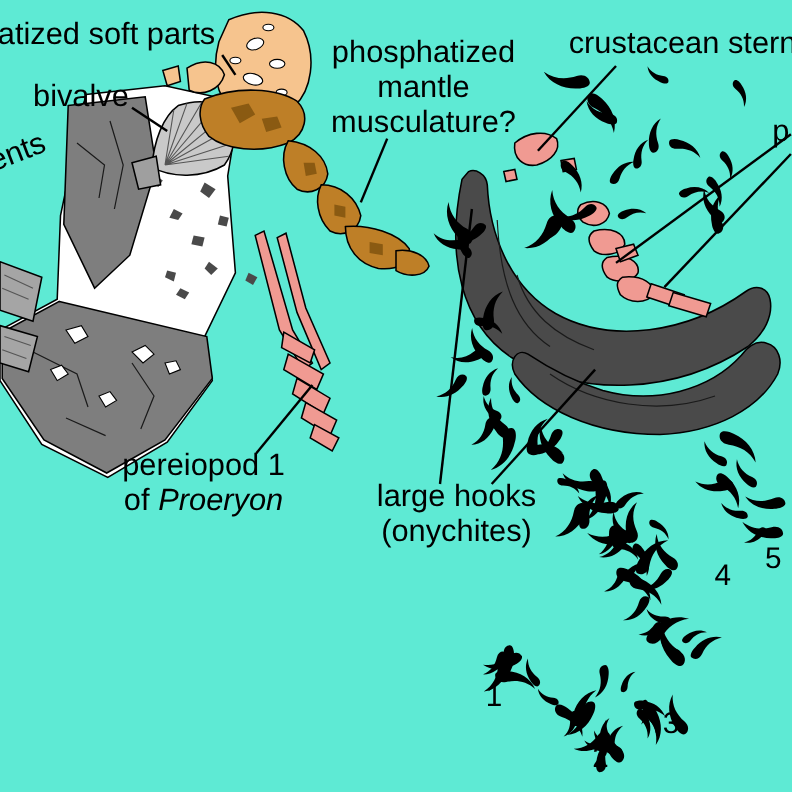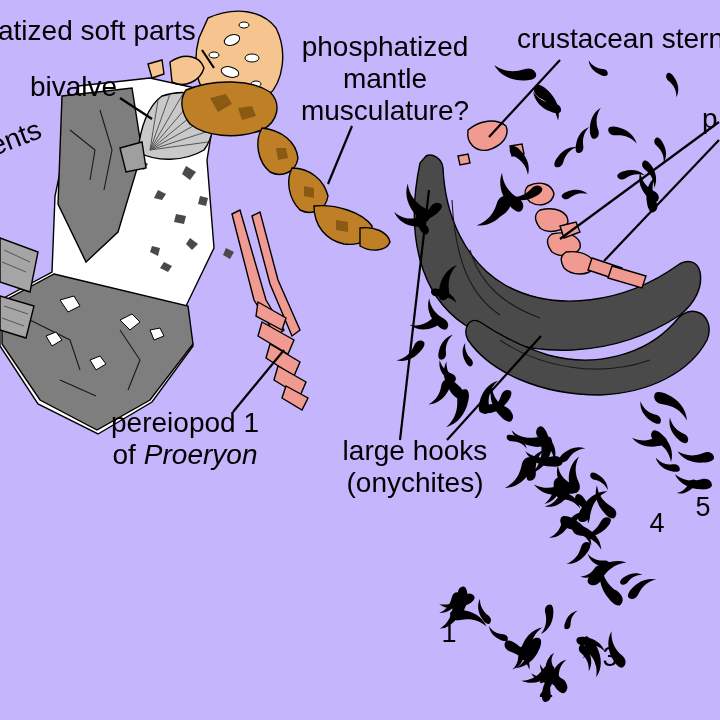--- a/index.html
+++ b/index.html
@@ -1,16 +1,16 @@
 <!DOCTYPE html>
 <html><head>
 <meta charset="utf-8">
 <style>
   html,body{margin:0;padding:0;background:#fff;}
-  .stage{position:relative;width:720px;height:720px;overflow:hidden;background:#c4b5fd;}
+  .stage{position:relative;width:720px;height:720px;overflow:hidden;background:#5eead4;}
   svg{display:block;}
   text{font-family:"Liberation Sans", sans-serif;font-size:28px;fill:#000;}
   text.num{font-size:27px;}
   .outline{stroke:#000;stroke-width:1.4;}
   .thin{stroke:#000;stroke-width:1;}
   .leader{stroke:#000;stroke-width:2.2;fill:none;}
   .crack{stroke:#1a1a1a;stroke-width:1.1;fill:none;}
   .rib{stroke:#555;stroke-width:1;fill:none;}
 </style>
 </head>

